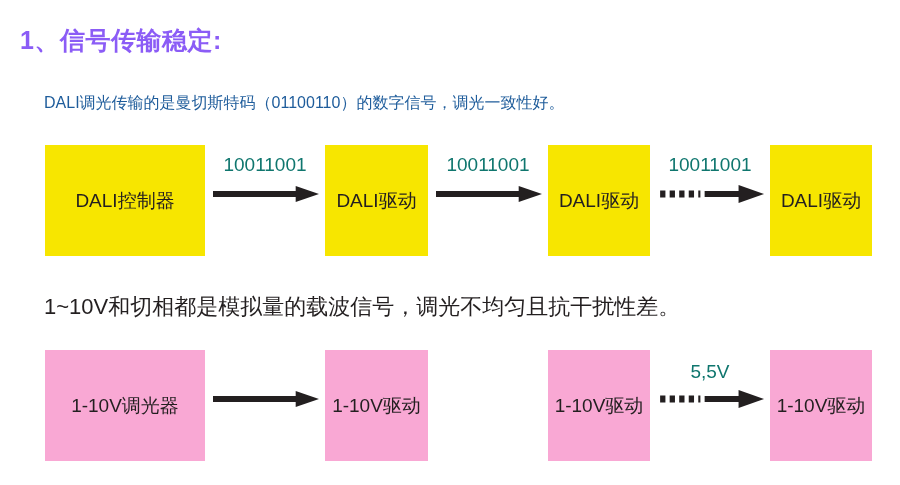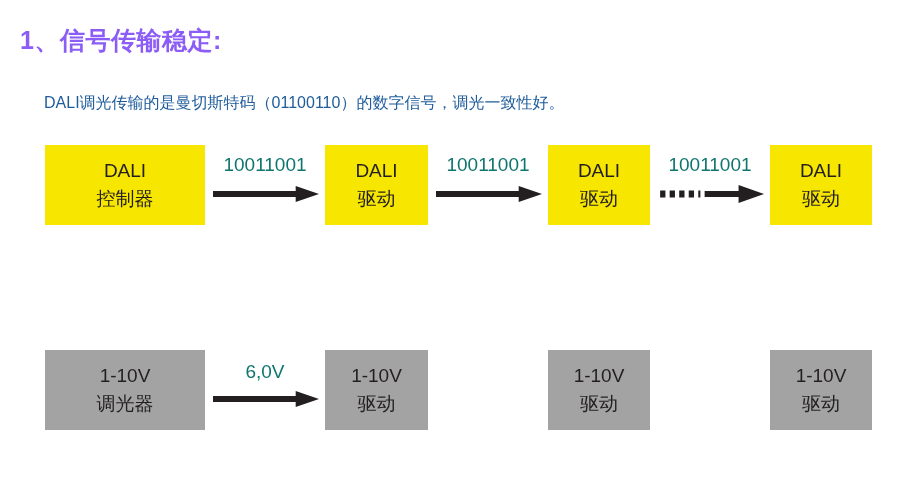--- a/index.html
+++ b/index.html
@@ -63,36 +63,36 @@
     left: 0;
     width: 900px;
     height: 100px;
   }
   .flow-row.dali  { top: 145px; }
   .flow-row.analog{ top: 350px; }
 
   .node {
     position: absolute;
     top: 0;
-    height: 80px;
+    height: 111px;
     display: flex;
-    flex-direction: column;
+    flex-direction: row;
     align-items: center;
     justify-content: center;
     box-sizing: border-box;
     font-size: 19px;
     line-height: 28px;
     color: #231f20;
     font-weight: 400;
   }
   .node .l1 { display: block; }
   .node .l2 { display: block; }
 
   .node.yellow { background: #f7e600; }
-  .node.gray   { background: #a3a3a3; }
+  .node.gray   { background: #f9a8d4; }
 
   
   .n0 { left: 45px;  width: 160px; }
   .n1 { left: 325px; width: 103px; }
   .n2 { left: 548px; width: 102px; }
   .n3 { left: 770px; width: 102px; }
 
   
   .conn {
     position: absolute;
@@ -182,49 +182,59 @@
         </svg>
       </div>
     </div>
 
     <div class="node yellow n3">
       <span class="l1">DALI</span>
       <span class="l2">驱动</span>
     </div>
   </div>
 
+  <div class="caption-dark">1~10V和切相都是模拟量的载波信号，调光不均匀且抗干扰性差。</div>
 
   <div class="flow-row analog">
 
     <div class="node gray n0">
       <span class="l1">1-10V</span>
       <span class="l2">调光器</span>
     </div>
 
     <div class="conn c0">
-      <div class="label">6,0V</div>
       <div class="arrow-wrap">
         <svg viewBox="0 0 100 18" preserveAspectRatio="none">
           <line x1="0" y1="9" x2="82" y2="9" stroke="#231f20" stroke-width="6"></line>
           <polygon points="78,1 100,9 78,17" fill="#231f20"></polygon>
         </svg>
       </div>
     </div>
 
     <div class="node gray n1">
       <span class="l1">1-10V</span>
       <span class="l2">驱动</span>
     </div>
 
 
     <div class="node gray n2">
       <span class="l1">1-10V</span>
       <span class="l2">驱动</span>
     </div>
 
+    <div class="conn c2">
+      <div class="label">5,5V</div>
+      <div class="arrow-wrap">
+        <svg viewBox="0 0 100 18" preserveAspectRatio="none">
+          <line x1="2" y1="9" x2="40" y2="9" stroke="#231f20" stroke-width="7" stroke-dasharray="5 4"></line>
+          <line x1="44" y1="9" x2="82" y2="9" stroke="#231f20" stroke-width="6"></line>
+          <polygon points="76,0 100,9 76,18" fill="#231f20"></polygon>
+        </svg>
+      </div>
+    </div>
 
     <div class="node gray n3">
       <span class="l1">1-10V</span>
       <span class="l2">驱动</span>
     </div>
   </div>
 
 </div>
 
 </body></html>

